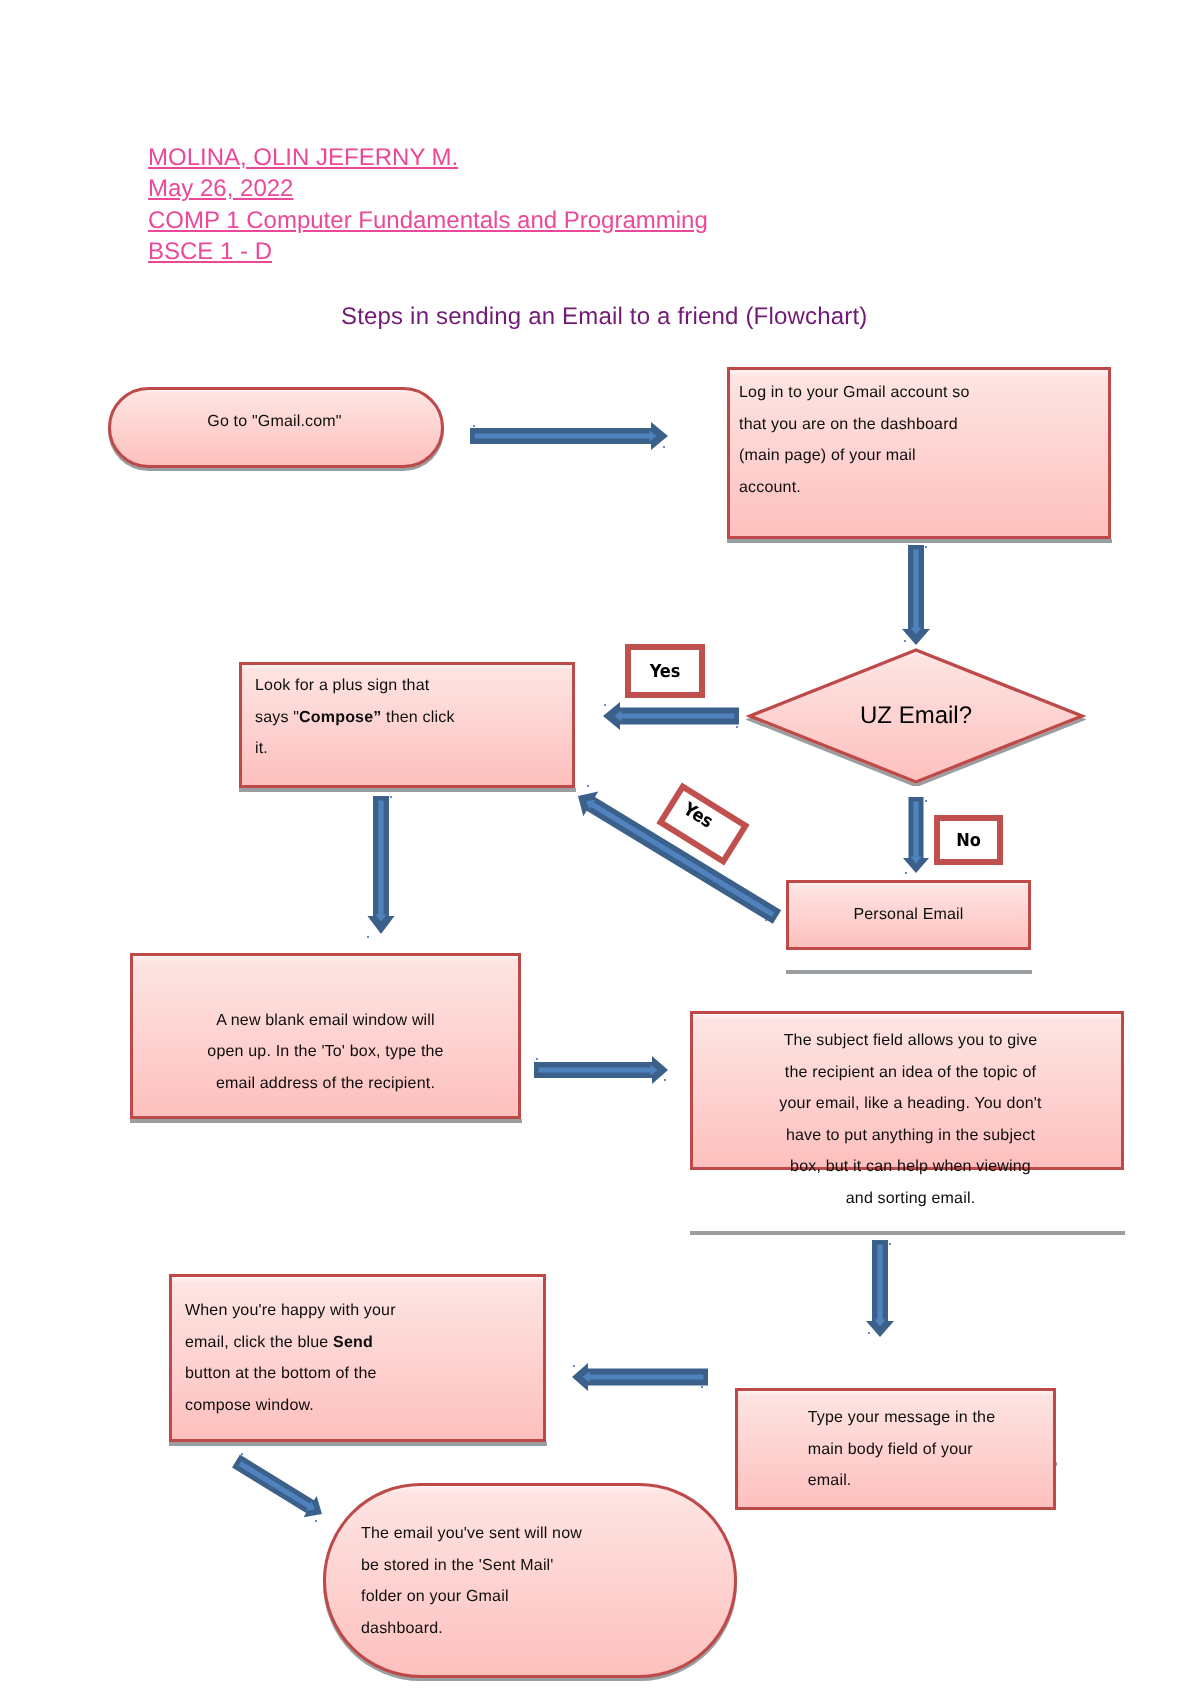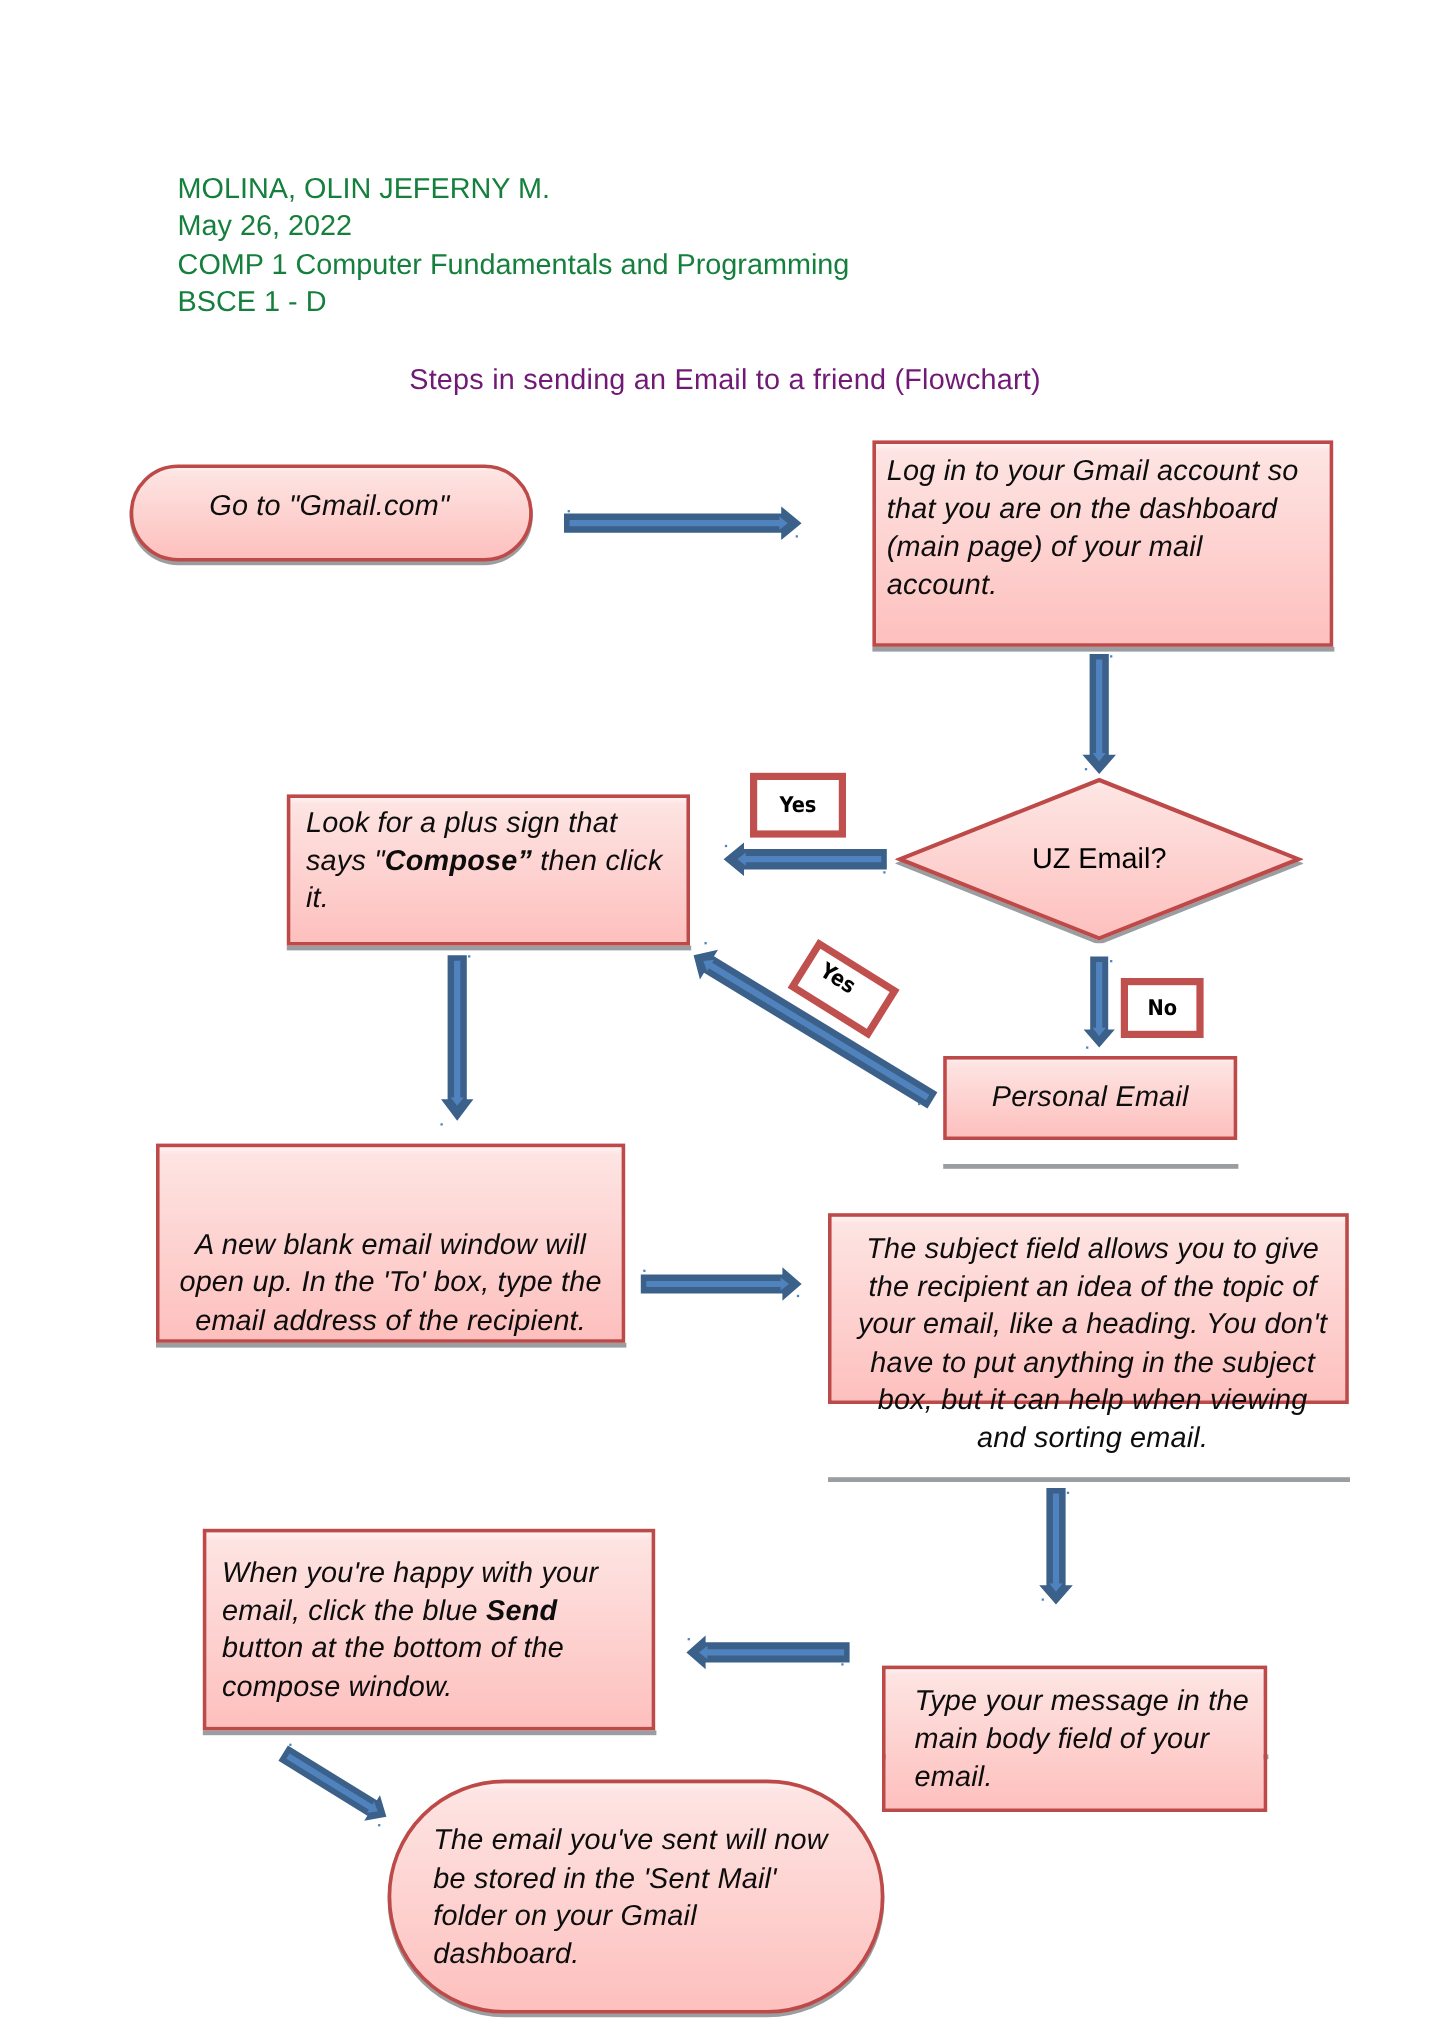--- a/index.html
+++ b/index.html
@@ -1,42 +1,42 @@
 <!DOCTYPE html>
 <html><head>
 <meta charset="utf-8">
 <title>Steps in sending an Email to a friend (Flowchart)</title>
 <style>
   html,body{margin:0;padding:0;background:#ffffff;}
   body{width:1200px;height:1698px;position:relative;overflow:hidden;
        font-family:"Liberation Sans",sans-serif;color:#000;-webkit-font-smoothing:antialiased;text-rendering:geometricPrecision;}
   .page{position:absolute;left:0;top:0;width:1200px;height:1698px;}
-  .hdr{position:absolute;left:148px;top:142px;color:#15803d;}
+  .hdr{position:absolute;left:148px;top:142px;color:#ec4899;text-decoration:underline;}
   .hdr>div{font-size:24px;line-height:31.4px;height:31.4px;white-space:nowrap;}
   .title{position:absolute;left:341px;top:301px;font-size:24px;line-height:31px;color:#701a75;white-space:nowrap;letter-spacing:0.18px;}
   .node{position:absolute;box-sizing:border-box;border:3px solid #BD4A48;
         background:linear-gradient(180deg,#FFF2F1 0%,#FDE4E2 4%,#FDC0BE 100%);
         display:flex;align-items:center;justify-content:center;}
-  .node>.tx{font-size:24px;line-height:31.5px;color:#0d0d0d;letter-spacing:0.18px;font-style:italic;}
+  .node>.tx{font-size:16px;line-height:31.5px;color:#0d0d0d;letter-spacing:0.18px;}
   .sh{position:absolute;background:#9B9EA0;}
   .lbl{position:absolute;box-sizing:border-box;border:6px solid #C0504D;background:#fff;
        display:flex;align-items:center;justify-content:center;
        font-family:"DejaVu Sans Condensed","DejaVu Sans",sans-serif;font-size:18px;font-weight:700;color:#000;}
   
   #n-start{left:108px;top:387px;width:336px;height:81px;border-radius:41px;padding:0 3px 11px 0;}
   .pill-sh{left:108px;top:390px;width:336px;height:81px;border-radius:41px;background:#9B9EA0;}
   #n-login{left:727px;top:367px;width:384px;height:172px;align-items:flex-start;justify-content:flex-start;padding:7px 0 0 9px;}
   #sh-login{left:727px;top:539px;width:385px;height:4px;}
   #n-decision-wrap{position:absolute;left:746px;top:646px;width:340px;height:140px;}
   #dec-tx{position:absolute;left:0;top:0;width:340px;height:140px;display:flex;align-items:center;justify-content:center;font-size:24px;}
   #n-personal{left:786px;top:880px;width:245px;height:70px;}
   #sh-personal{left:786px;top:970px;width:246px;height:4px;}
   #n-compose{left:239px;top:662px;width:336px;height:126px;align-items:flex-start;justify-content:flex-start;padding:5px 0 0 13px;}
   #sh-compose{left:239px;top:788px;width:337px;height:4px;}
-  #n-blank{left:130px;top:953px;width:391px;height:166px;align-items:flex-end;padding-top:32px;}
+  #n-blank{left:130px;top:953px;width:391px;height:166px;align-items:center;padding-top:32px;}
   #sh-blank{left:130px;top:1119px;width:392px;height:4px;}
   #n-subject{left:690px;top:1011px;width:434px;height:159px;align-items:flex-start;padding:11px 0 0 7px;}
   #sh-subject{left:690px;top:1231px;width:435px;height:4px;}
   #n-body{left:735px;top:1388px;width:321px;height:122px;align-items:flex-start;justify-content:center;padding:11px 0 0 12px;}
   #sh-body{left:735px;top:1462px;width:322px;height:4px;}
   #n-send{left:169px;top:1274px;width:377px;height:168px;align-items:flex-start;justify-content:flex-start;padding:18px 0 0 13px;}
   #sh-send{left:169px;top:1442px;width:378px;height:4px;}
   #n-stored{left:323px;top:1483px;width:414px;height:195px;border-radius:98px;align-items:flex-start;justify-content:flex-start;padding:32px 0 0 35px;}
   .pill-sh2{left:323px;top:1486px;width:414px;height:195px;border-radius:98px;background:#9B9EA0;}
   .node>.tx{display:block;text-align:center;}

